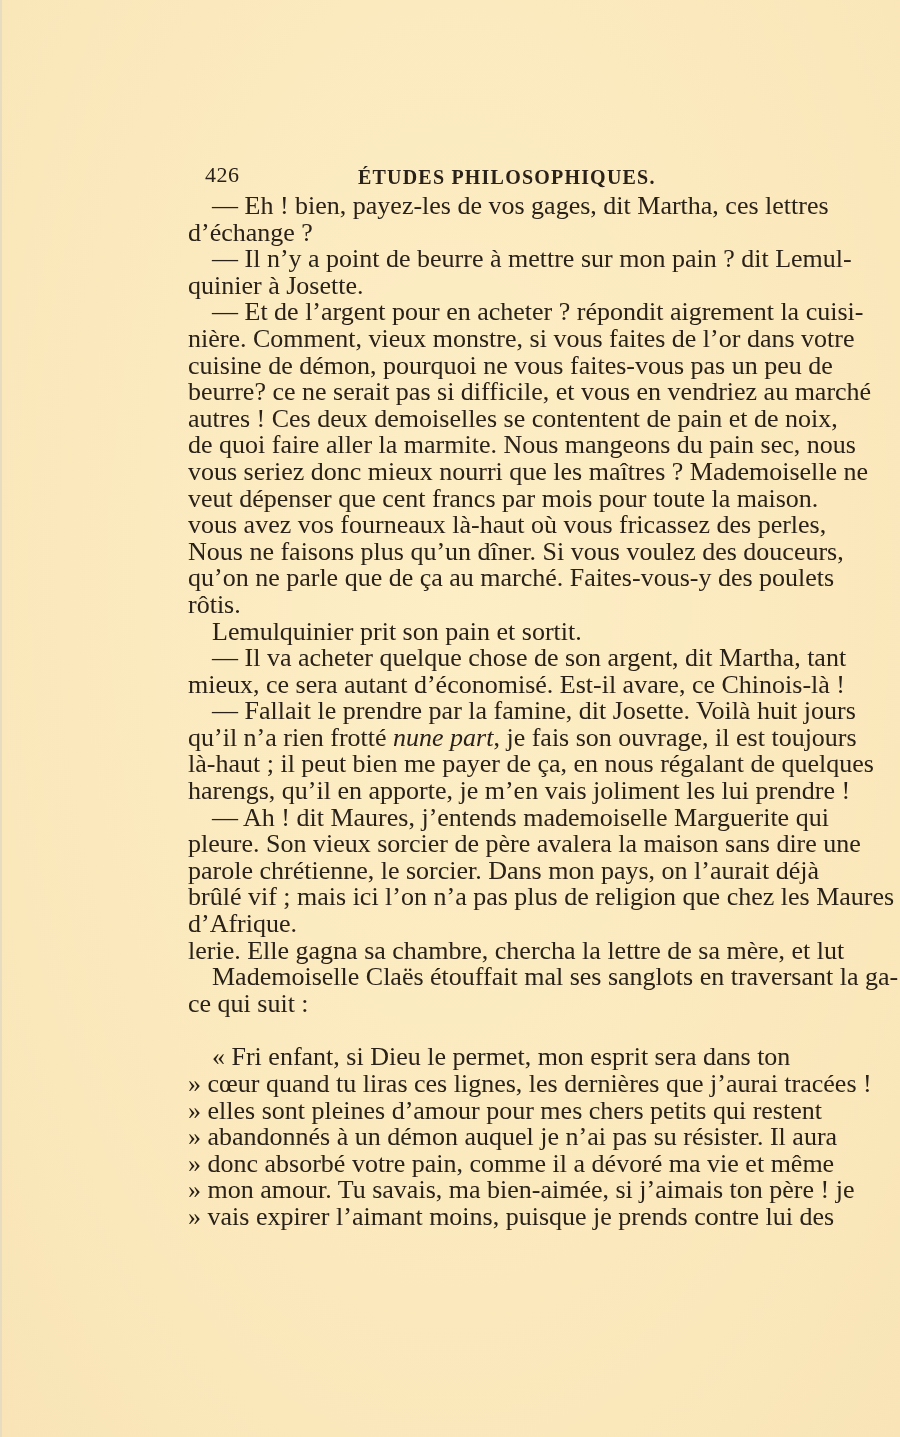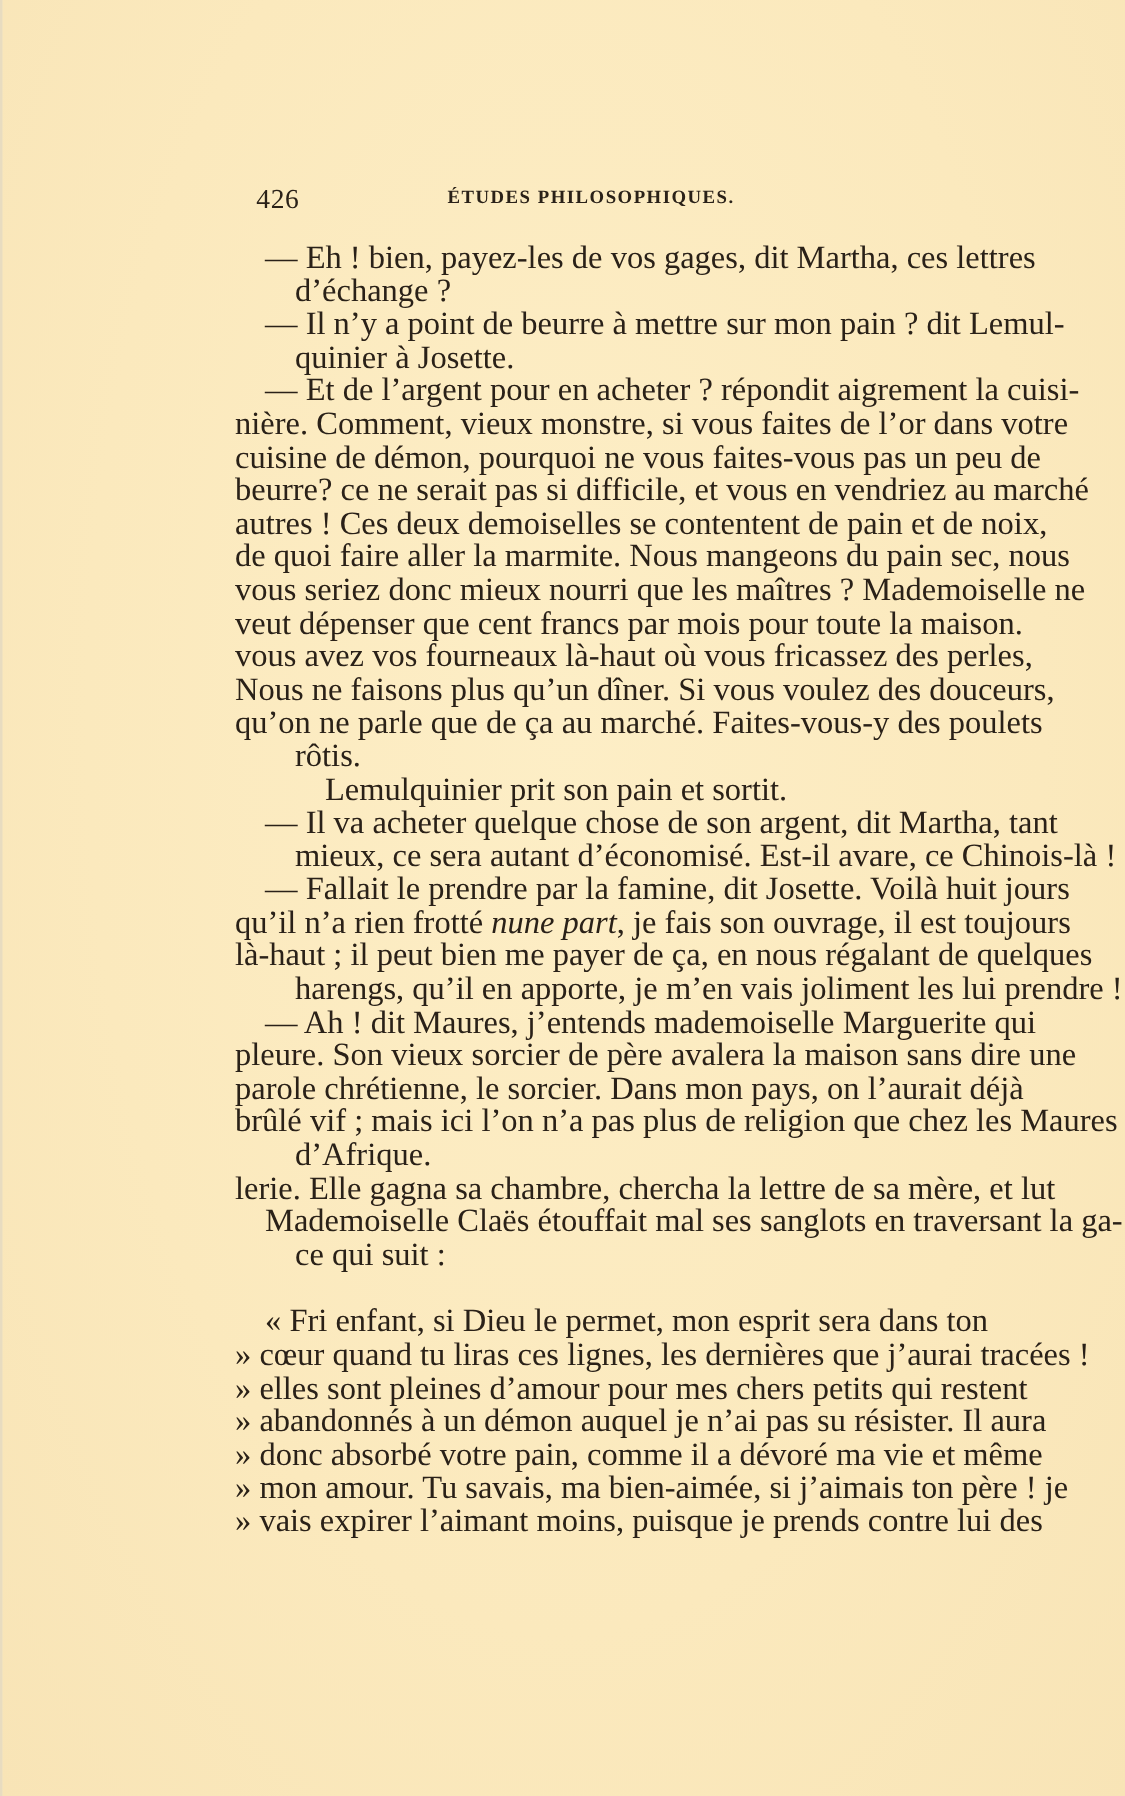--- a/index.html
+++ b/index.html
@@ -19,57 +19,56 @@
       position: absolute;
       left: 0; top: 0;
       width: 900px; height: 1437px;
       background:
         radial-gradient(ellipse at 50% 40%, #fdeec6 0%, #fbe9bd 60%, #f8e4b6 100%);
       border-left: 2px solid #e8dcc0;
     }
     .header {
       position: absolute;
       left: 203px;
-      top: 146px;
+      top: 162px;
       width: 582px;
       height: 28px;
     }
     .page-number {
       position: absolute;
       left: 0;
       top: 0;
       font-size: 22px;
       letter-spacing: 0.5px;
     }
     .running-title {
       position: absolute;
       left: 153px;
       top: 4px;
-      font-size: 15px;
+      font-size: 20px;
       font-weight: bold;
       letter-spacing: 1.2px;
     }
     .body-text {
       position: absolute;
       left: 186px;
       top: 193px;
       width: 582px;
       font-size: 26px;
       line-height: 26.6px;
     }
     .line {
       display: block;
       white-space: nowrap;
       text-align: justify;
       text-align-last: justify;
       height: 26.6px;
     }
     .line.last {
       text-align-last: left;
-      margin-left: 48px;
     }
     .line.indent {
       padding-left: 24px;
     }
     .gap {
       height: 27px;
     }
     .letter .line.cont {
       padding-left: 0;
     }

